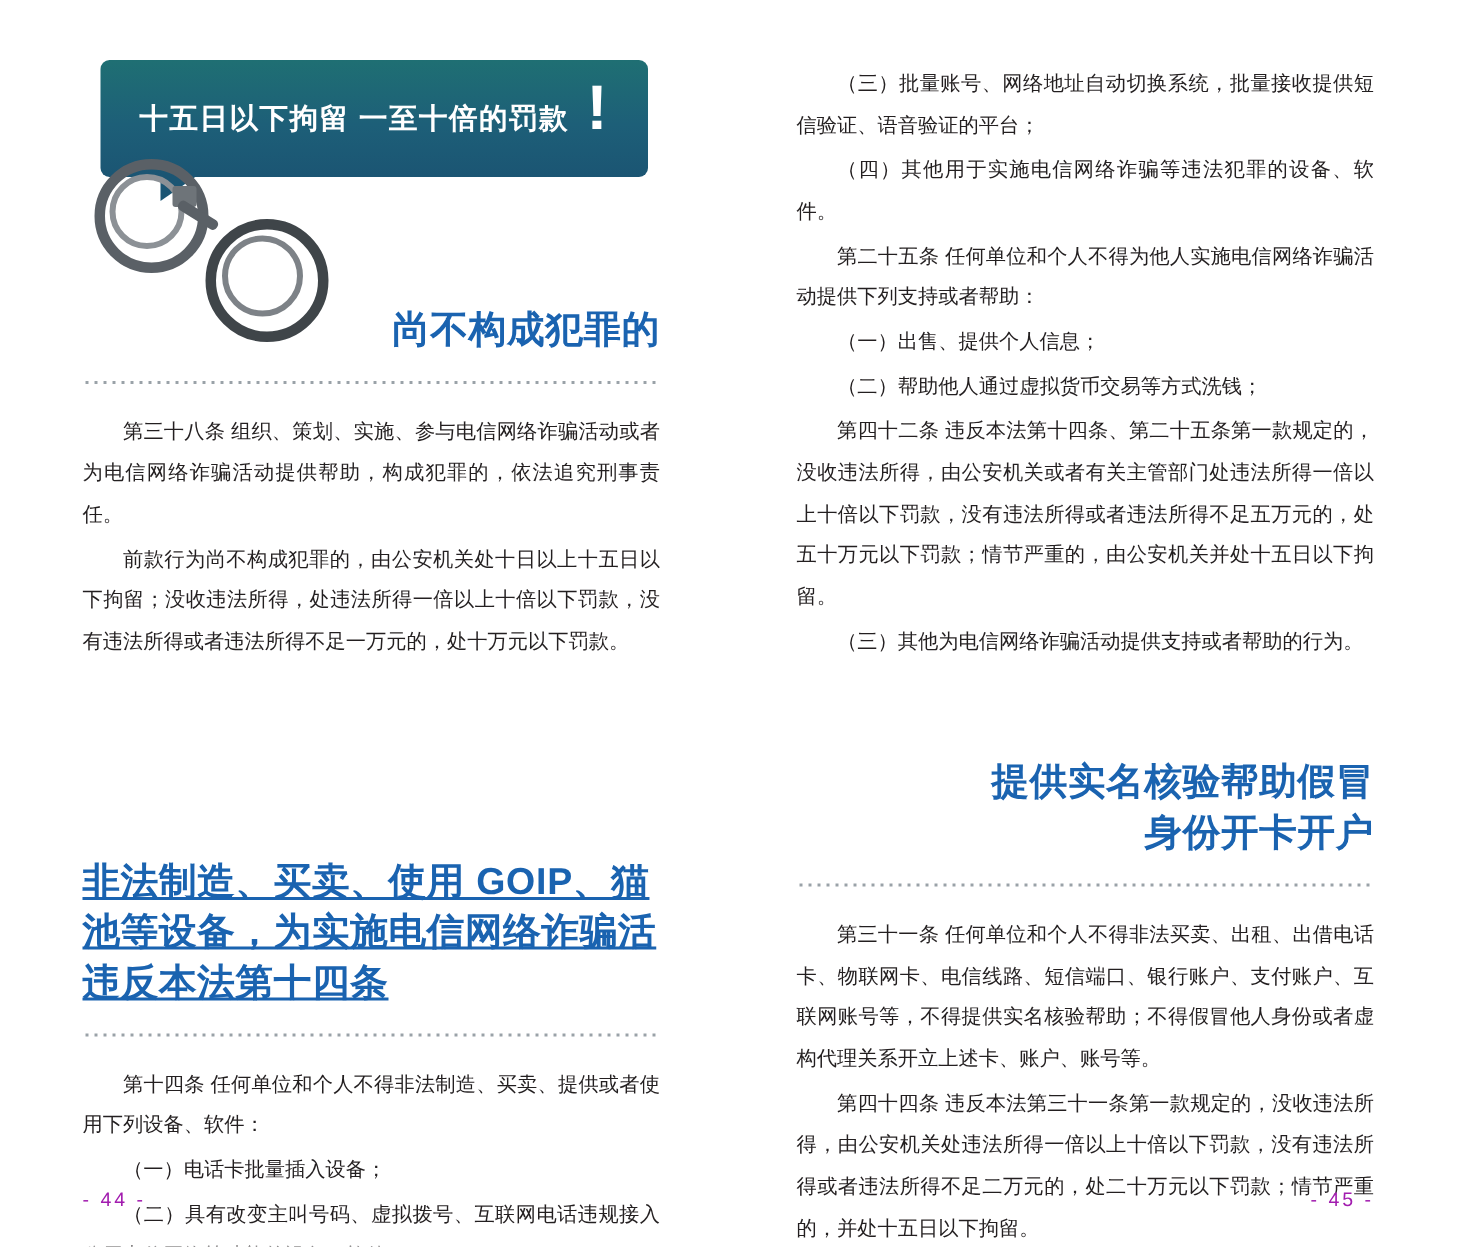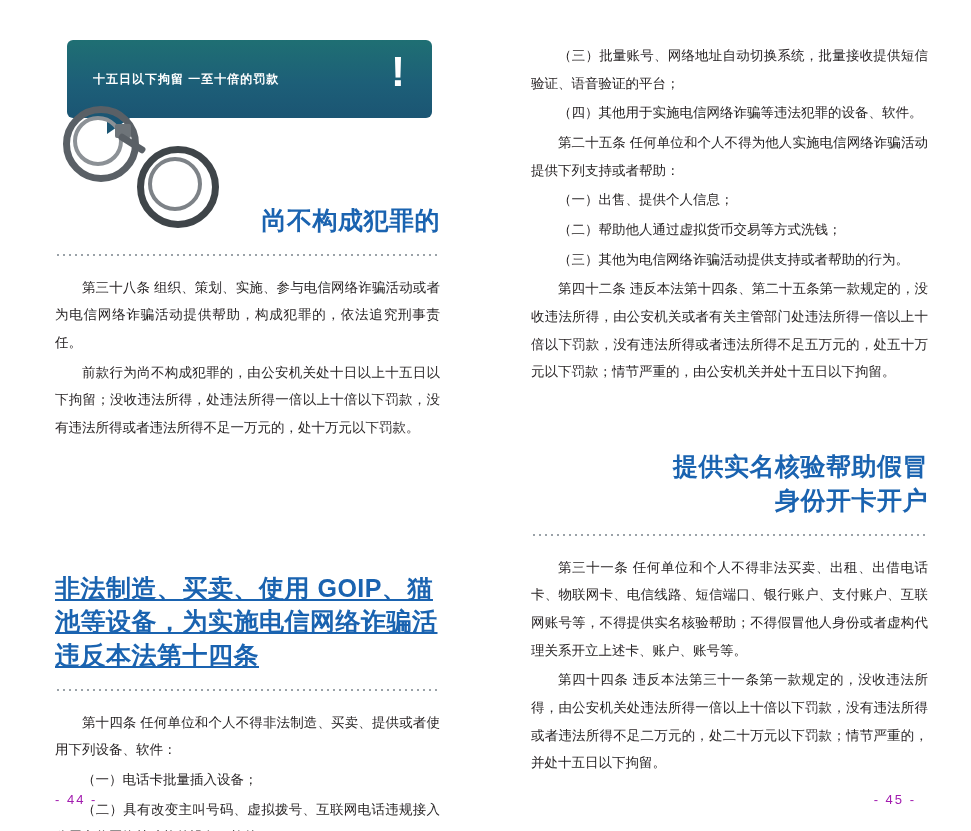--- a/index.html
+++ b/index.html
@@ -26,21 +26,21 @@
     box-sizing: border-box;
   }
   .page-left {
     left: 0;
     width: 485px;
     padding: 0 45px 0 55px;
   }
   .page-right {
     left: 486px;
     width: 485px;
-    padding: 0 43px 0 45px;
+    padding: 0 55px 0 45px;
   }
 
   
   .bubble-wrap {
     position: relative;
     margin-top: 40px;
     height: 130px;
   }
   .bubble {
     position: absolute;
@@ -59,21 +59,21 @@
     left: 40px;
     bottom: -16px;
     width: 0;
     height: 0;
     border-left: 0 solid transparent;
     border-right: 26px solid transparent;
     border-top: 18px solid #1b5573;
   }
   .bubble-text {
     color: #ffffff;
-    font-size: 12px;
+    font-size: 19px;
     letter-spacing: 1px;
     padding-left: 26px;
     font-weight: bold;
     white-space: nowrap;
   }
   .bubble-excl {
     position: absolute;
     right: 26px;
     top: 11px;
     width: 16px;
@@ -217,22 +217,22 @@
   <div class="page page-right">
 
     <div class="spacer-40"></div>
 
     <div class="block">
       <p class="body">（三）批量账号、网络地址自动切换系统，批量接收提供短信验证、语音验证的平台；</p>
       <p class="body">（四）其他用于实施电信网络诈骗等违法犯罪的设备、软件。</p>
       <p class="body">第二十五条  任何单位和个人不得为他人实施电信网络诈骗活动提供下列支持或者帮助：</p>
       <p class="body">（一）出售、提供个人信息；</p>
       <p class="body">（二）帮助他人通过虚拟货币交易等方式洗钱；</p>
+      <p class="body">第四十二条  违反本法第十四条、第二十五条第一款规定的，没收违法所得，由公安机关或者有关主管部门处违法所得一倍以上十倍以下罚款，没有违法所得或者违法所得不足五万元的，处五十万元以下罚款；情节严重的，由公安机关并处十五日以下拘留。</p>
       <p class="body">（三）其他为电信网络诈骗活动提供支持或者帮助的行为。</p>
-      <p class="body">第四十二条  违反本法第十四条、第二十五条第一款规定的，没收违法所得，由公安机关或者有关主管部门处违法所得一倍以上十倍以下罚款，没有违法所得或者违法所得不足五万元的，处五十万元以下罚款；情节严重的，由公安机关并处十五日以下拘留。</p>
     </div>
 
     <div class="spacer-60"></div>
 
     <div class="block">
       <h2 class="section-title">
         <span>提供实名核验帮助假冒</span><br>
         <span>身份开卡开户</span>
       </h2>
       <div class="dot-rule"></div>

